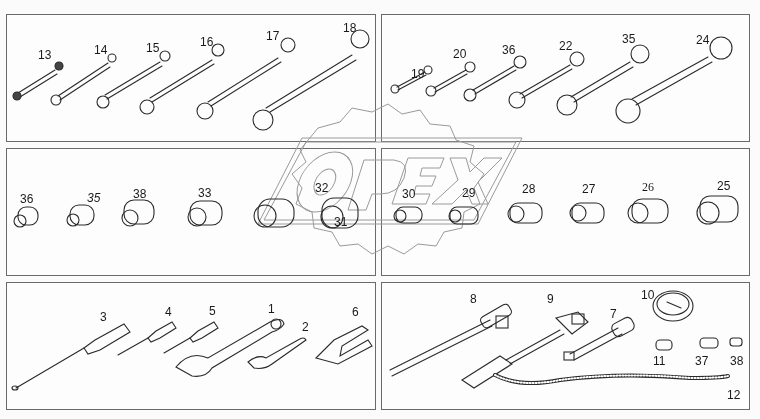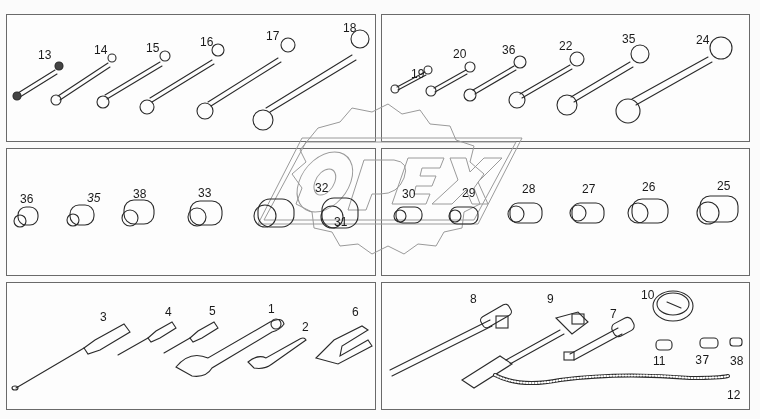--- a/index.html
+++ b/index.html
@@ -244,30 +244,30 @@
 <span class="lbl" style="left:87px;top:192px;font-style:italic;">35</span>
 <span class="lbl" style="left:133px;top:188px;">38</span>
 <span class="lbl" style="left:198px;top:187px;">33</span>
 <span class="lbl" style="left:268px;top:182px;margin-left:47px;">32</span>
 <span class="lbl" style="left:334px;top:181px;margin-top:35px;">31</span>
 
 <span class="lbl" style="left:402px;top:188px;">30</span>
 <span class="lbl" style="left:462px;top:187px;">29</span>
 <span class="lbl" style="left:522px;top:183px;">28</span>
 <span class="lbl" style="left:582px;top:183px;">27</span>
-<span class="lbl" style="left:642px;top:181px;">26</span>
+<span class="lbl" style="left:642px;top:181px;font-family:Liberation Serif, serif;">26</span>
 <span class="lbl" style="left:717px;top:180px;">25</span>
 
 <span class="lbl" style="left:100px;top:311px;">3</span>
 <span class="lbl" style="left:165px;top:306px;">4</span>
 <span class="lbl" style="left:209px;top:305px;">5</span>
 <span class="lbl" style="left:268px;top:303px;">1</span>
 <span class="lbl" style="left:302px;top:321px;">2</span>
 <span class="lbl" style="left:352px;top:306px;">6</span>
 
 <span class="lbl" style="left:470px;top:293px;">8</span>
 <span class="lbl" style="left:547px;top:293px;">9</span>
 <span class="lbl" style="left:610px;top:308px;">7</span>
 <span class="lbl" style="left:641px;top:289px;">10</span>
 <span class="lbl" style="left:653px;top:355px;">11</span>
-<span class="lbl" style="left:695px;top:355px;font-family:Liberation Mono, monospace;">37</span>
+<span class="lbl" style="left:695px;top:355px;">37</span>
 <span class="lbl" style="left:730px;top:355px;">38</span>
 <span class="lbl" style="left:727px;top:389px;text-align:center;">12</span>
 
 </body></html>

